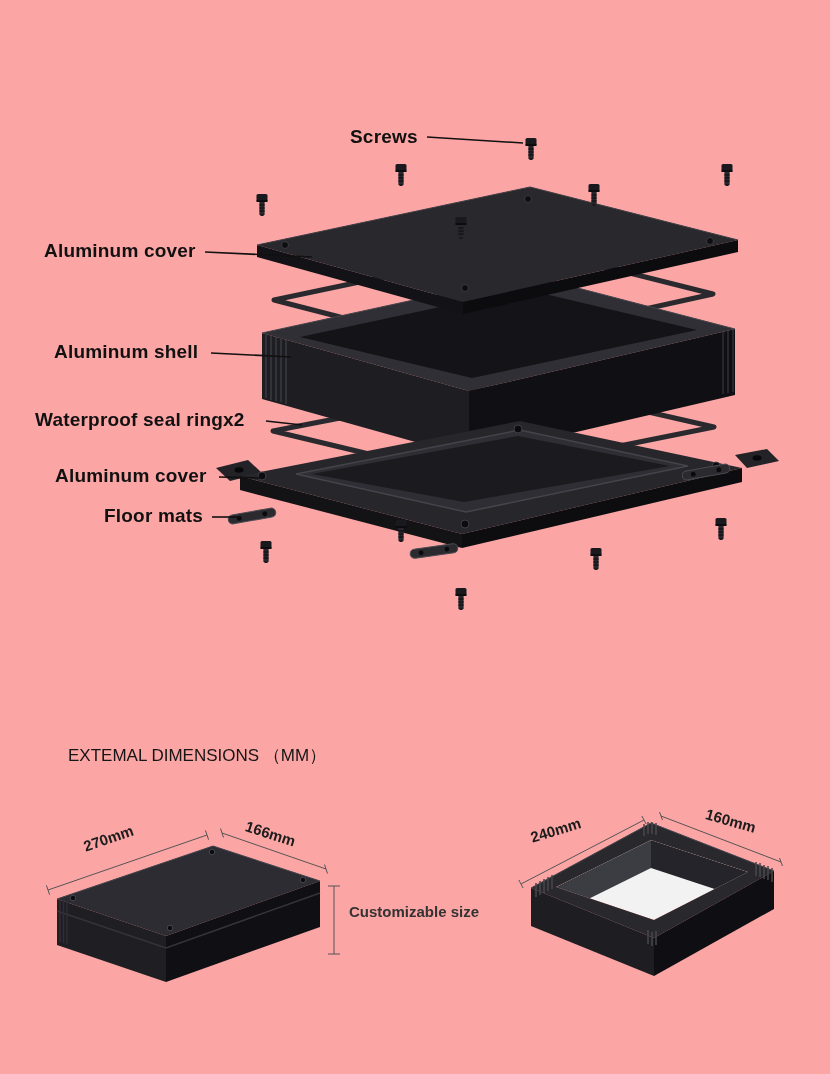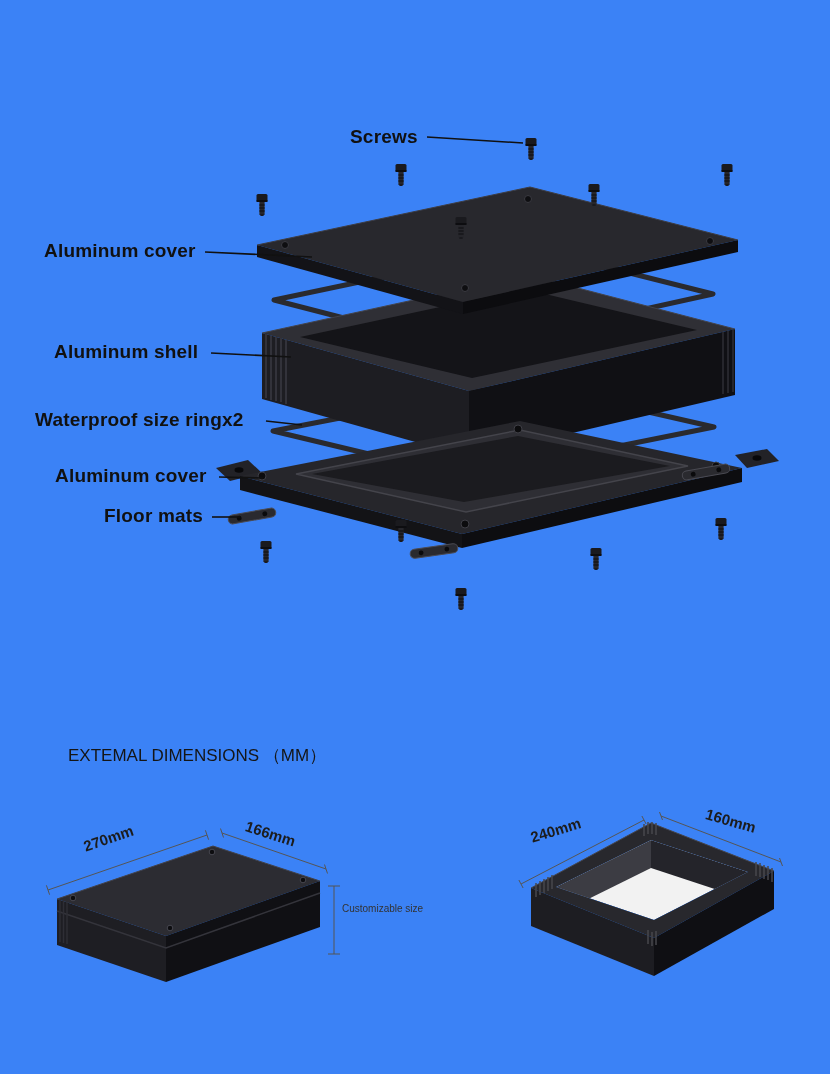--- a/index.html
+++ b/index.html
@@ -1,33 +1,33 @@
 <!DOCTYPE html>
 <html><head>
 <meta charset="utf-8">
 <style>
   html,body{margin:0;padding:0;background:#ffffff;}
   .page{
-    position:relative;width:830px;height:1074px;background:#3b82f6;
+    position:relative;width:830px;height:1074px;background:#fca5a5;
     font-family:"Liberation Sans", sans-serif;overflow:hidden;
   }
   .page svg{position:absolute;left:0;top:0;}
   .callout{
     position:absolute;font-size:19px;font-weight:700;color:#111;
     white-space:nowrap;letter-spacing:.2px;
   }
   .dim-title{
     position:absolute;font-size:17px;font-weight:400;color:#151515;white-space:nowrap;
   }
   .dim-label{
     position:absolute;font-size:15px;font-weight:600;color:#1c1c1c;
     white-space:nowrap;transform-origin:left center;
   }
   .note-label{
-    position:absolute;font-size:10px;font-weight:400;color:#333;white-space:nowrap;
+    position:absolute;font-size:15px;font-weight:700;color:#333;white-space:nowrap;margin-left:7px;
   }
 </style>
 </head>
 <body>
 
 <div class="page">
 
   <svg width="830" height="1074" viewBox="0 0 830 1074">
     <defs>
       <g id="screw">
@@ -204,21 +204,21 @@
         <line x1="661" y1="816" x2="781" y2="862"></line>
         <line x1="659.5" y1="812" x2="662.5" y2="820"></line>
         <line x1="779.5" y1="858" x2="782.5" y2="866"></line>
       </g>
     </g>
   </svg>
 
   <div class="callout" style="left:350px;top:126px">Screws</div>
   <div class="callout" style="left:44px;top:240px">Aluminum cover</div>
   <div class="callout" style="left:54px;top:341px">Aluminum shell</div>
-  <div class="callout" style="left:35px;top:409px">Waterproof size ringx2</div>
+  <div class="callout" style="left:35px;top:409px">Waterproof seal ringx2</div>
   <div class="callout" style="left:55px;top:465px">Aluminum cover</div>
   <div class="callout" style="left:104px;top:505px">Floor mats</div>
 
   <div class="dim-title" style="left:68px;top:744px">EXTEMAL DIMENSIONS （MM）</div>
 
   <div class="dim-label" style="left:84px;top:838px;transform:rotate(-19deg)">270mm</div>
   <div class="dim-label" style="left:246px;top:817px;transform:rotate(18deg)">166mm</div>
   <div class="note-label" style="left:342px;top:903px">Customizable size</div>
   <div class="dim-label" style="left:531px;top:829px;transform:rotate(-17deg)">240mm</div>
   <div class="dim-label" style="left:706px;top:805px;transform:rotate(16deg)">160mm</div>

